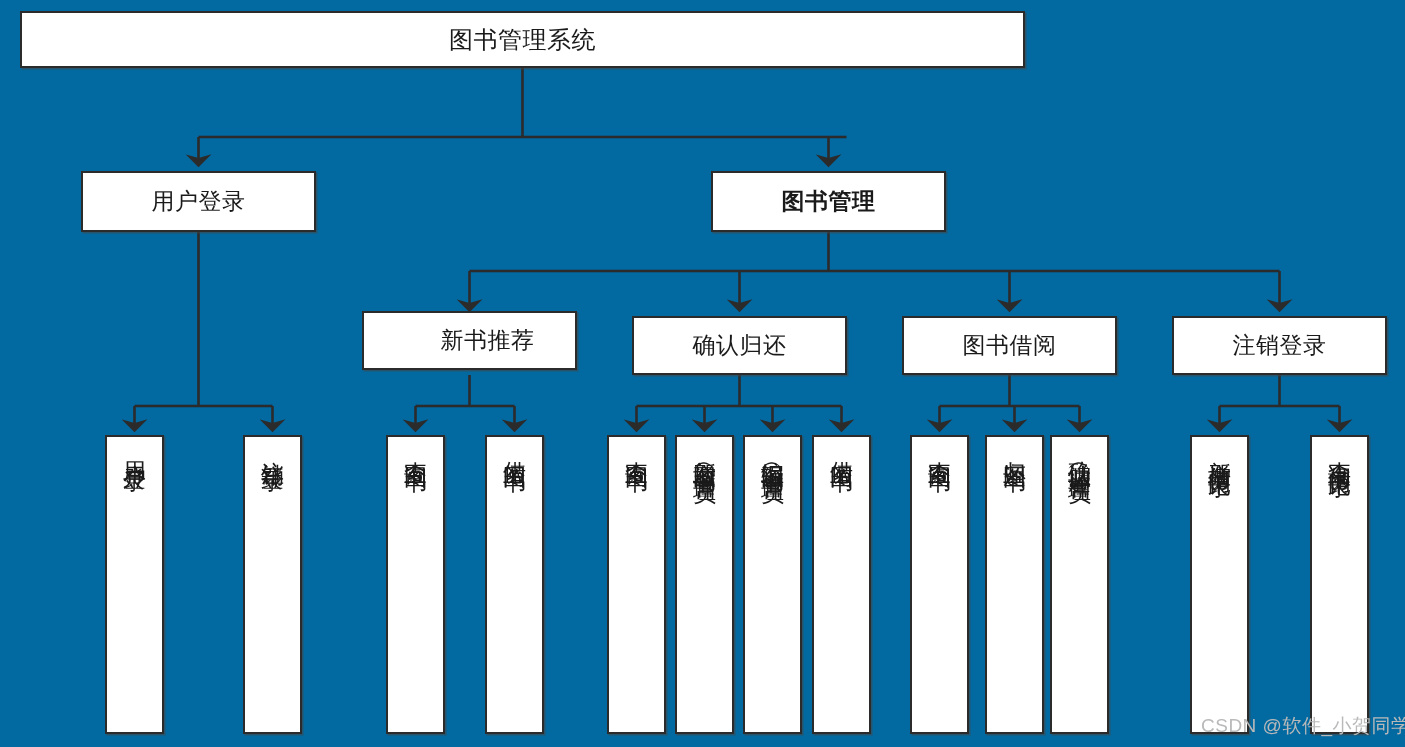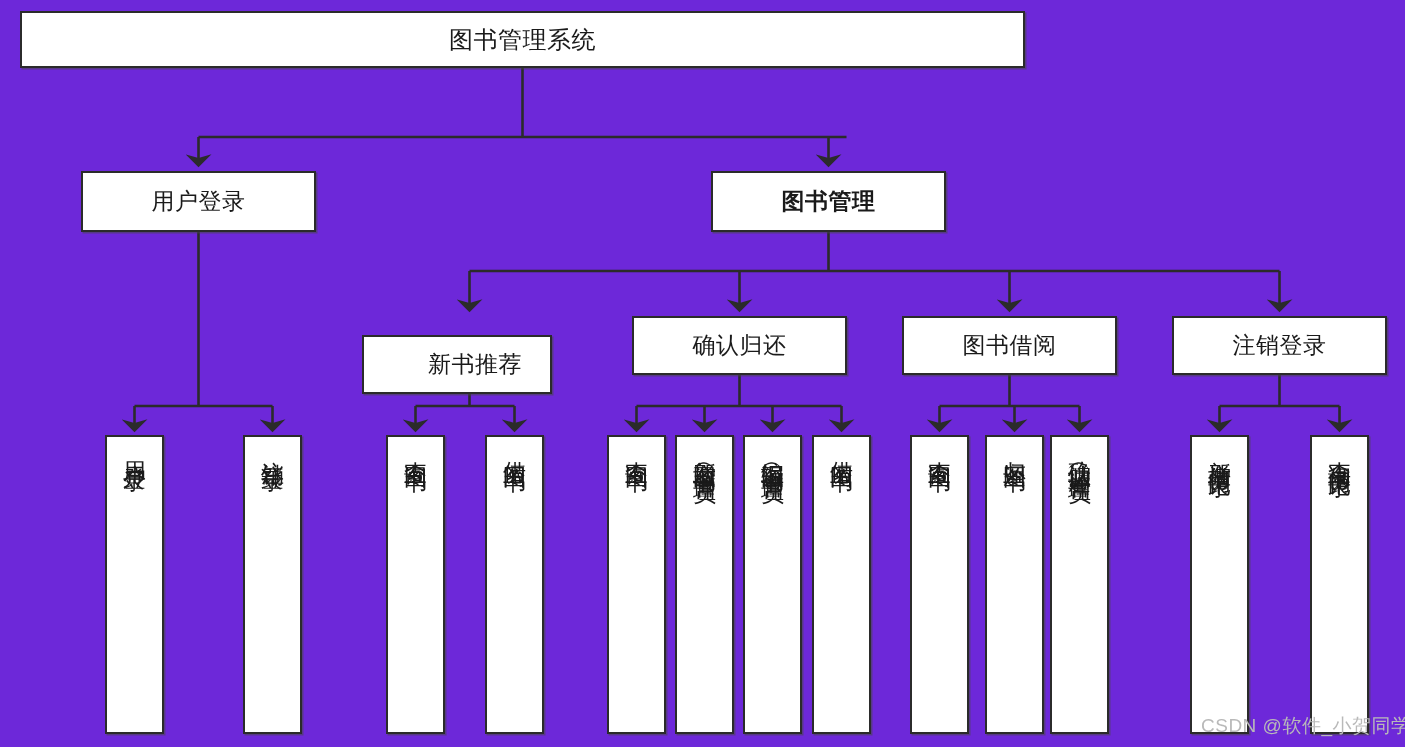--- a/index.html
+++ b/index.html
@@ -8,21 +8,21 @@
     padding: 0;
     background: #ffffff;
   }
   body {
     font-family: "Liberation Sans", "DejaVu Sans", sans-serif;
   }
   #diagram-root {
     position: relative;
     width: 1405px;
     height: 747px;
-    background: #6d28d9;
+    background: #0369a1;
     overflow: hidden;
   }
   #edges-layer {
     position: absolute;
     left: 0;
     top: 0;
     width: 1405px;
     height: 747px;
     pointer-events: none;
   }
@@ -127,21 +127,21 @@
     <span class="label">图书管理系统</span>
   </div>
 
   <div class="node horizontal" style="left:81px; top:171px; width:235px; height:61px;">
     <span class="label">用户登录</span>
   </div>
   <div class="node horizontal" style="left:711px; top:171px; width:235px; height:61px;font-weight:bold;">
     <span class="label">图书管理</span>
   </div>
 
-  <div class="node horizontal" style="left:362px; top:335px; width:190px; height:59px;padding-left:36px;">
+  <div class="node horizontal" style="left:362px; top:311px; width:215px; height:59px;padding-left:36px;">
     <span class="label">新书推荐</span>
   </div>
   <div class="node horizontal" style="left:632px; top:316px; width:215px; height:59px;">
     <span class="label">确认归还</span>
   </div>
   <div class="node horizontal" style="left:902px; top:316px; width:215px; height:59px;">
     <span class="label">图书借阅</span>
   </div>
   <div class="node horizontal" style="left:1172px; top:316px; width:215px; height:59px;">
     <span class="label">注销登录</span>

